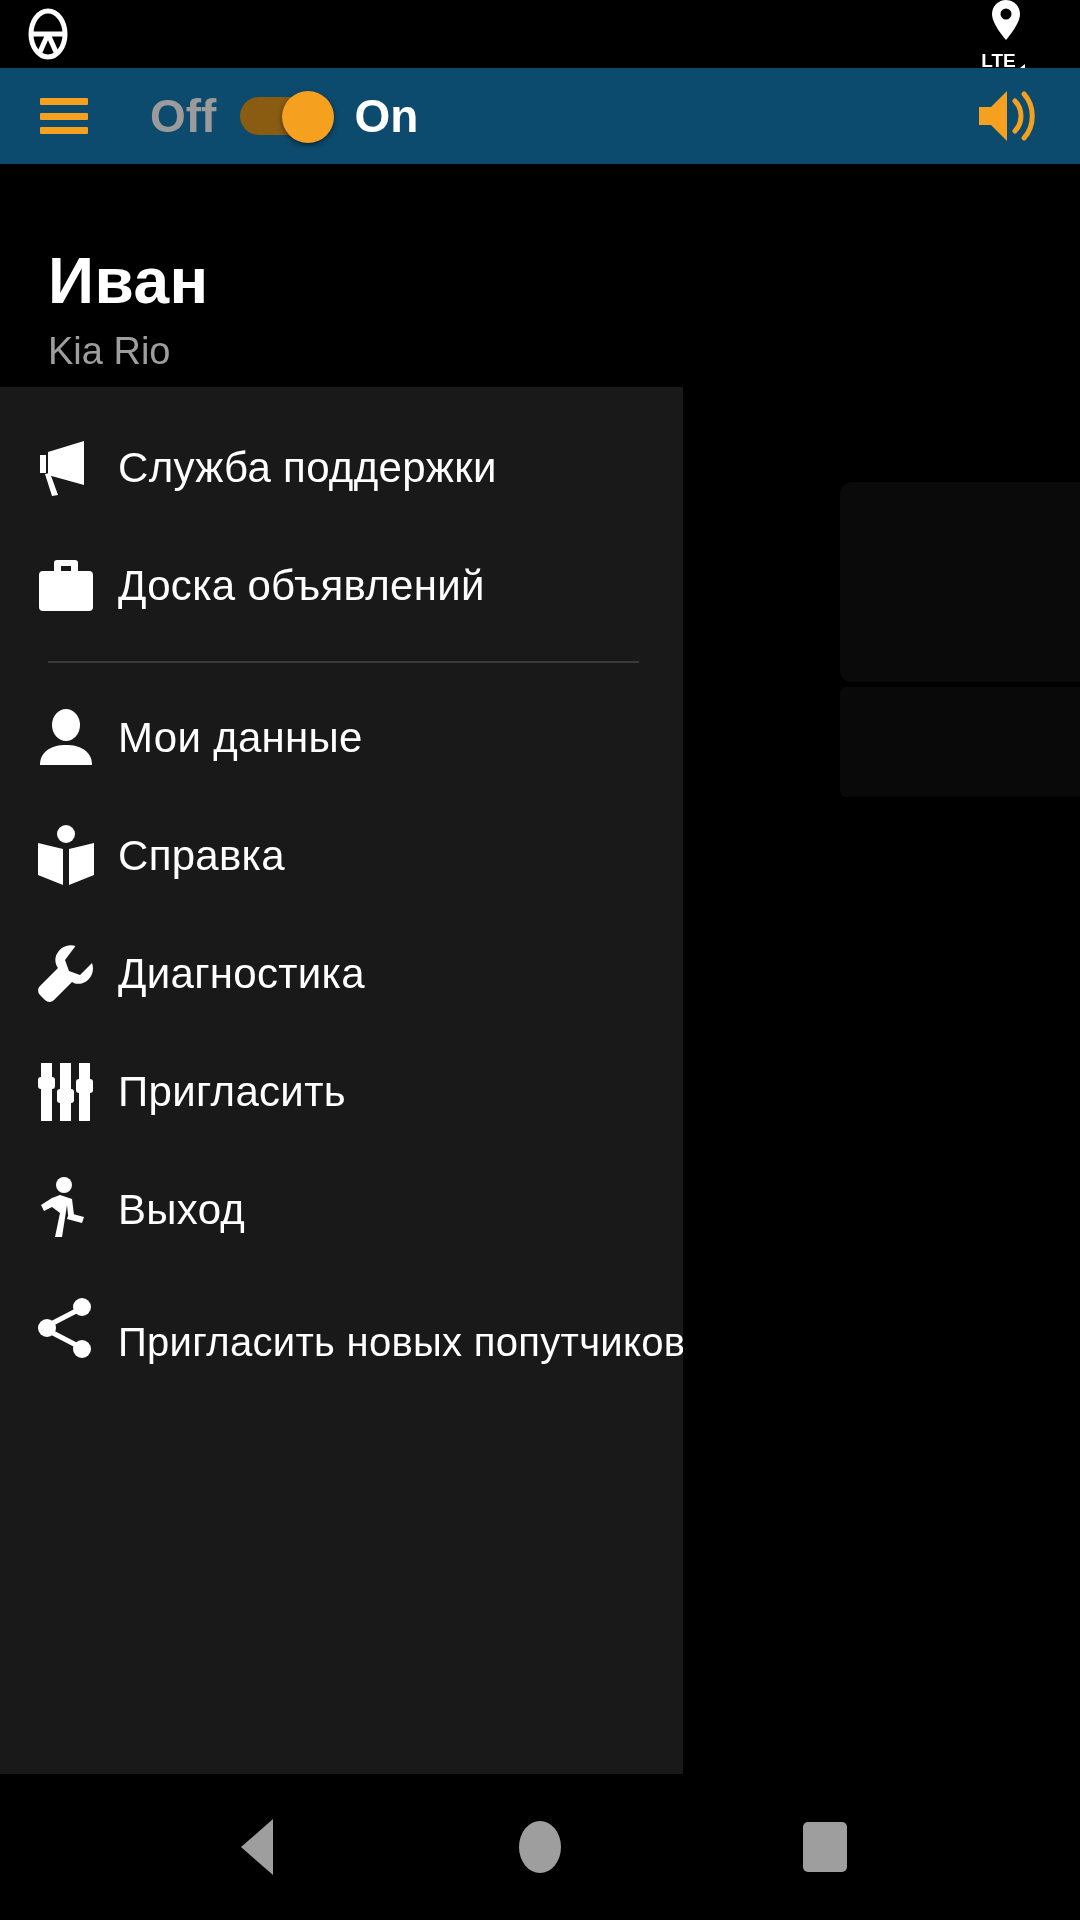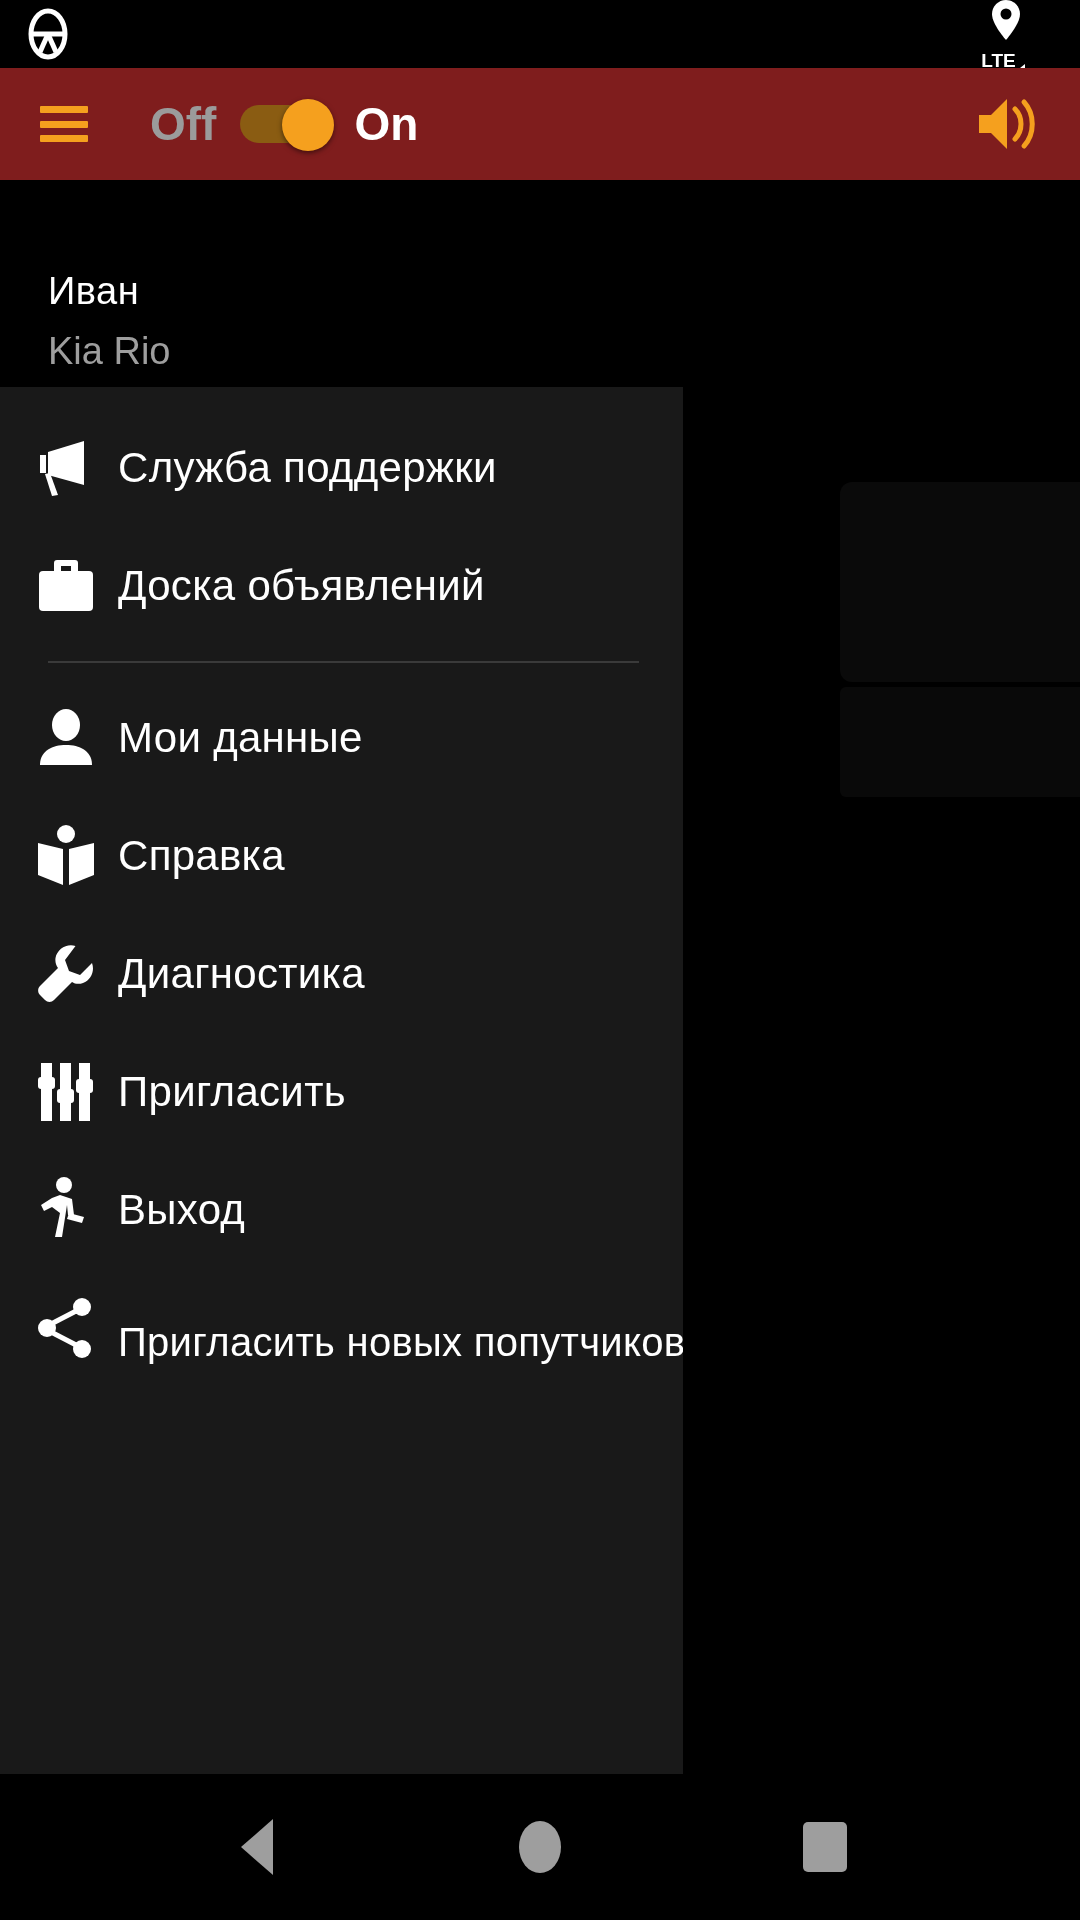--- a/index.html
+++ b/index.html
@@ -30,22 +30,22 @@
   .sb-icon { display: block; }
   #clock {
     color: #fff; font-size: 38px; letter-spacing: 0.5px;
     font-family: "Liberation Sans", sans-serif;
     margin-left: 6px;
   }
 
   
   #toolbar {
     position: absolute; left: 0; top: 68px;
-    width: 1080px; height: 112px;
-    background: #7f1d1d;
+    width: 1080px; height: 96px;
+    background: #0c4a6e;
     display: flex; align-items: center;
   }
   #hamburger {
     position: absolute; left: 40px; top: 50%;
     transform: translateY(-50%);
     width: 48px; height: 36px;
     display: flex; flex-direction: column; justify-content: space-between;
     cursor: pointer;
   }
   #hamburger span {
@@ -110,22 +110,22 @@
     width: 683px; height: 1582px;
     background: #191919;
     overflow: hidden;
   }
   #drawer-header {
     position: relative;
     width: 683px; height: 195px;
     background: #000;
   }
   #profile-name {
-    position: absolute; left: 48px; top: 78px;
-    color: #ffffff; font-size: 38px; font-weight: normal;
+    position: absolute; left: 48px; top: 52px;
+    color: #ffffff; font-size: 64px; font-weight: bold;
     letter-spacing: 0.5px;
   }
   #profile-car {
     position: absolute; left: 48px; top: 138px;
     color: #9e9e9e; font-size: 38px; font-weight: normal;
   }
 
   #drawer-list {
     position: relative;
     padding-top: 22px;

